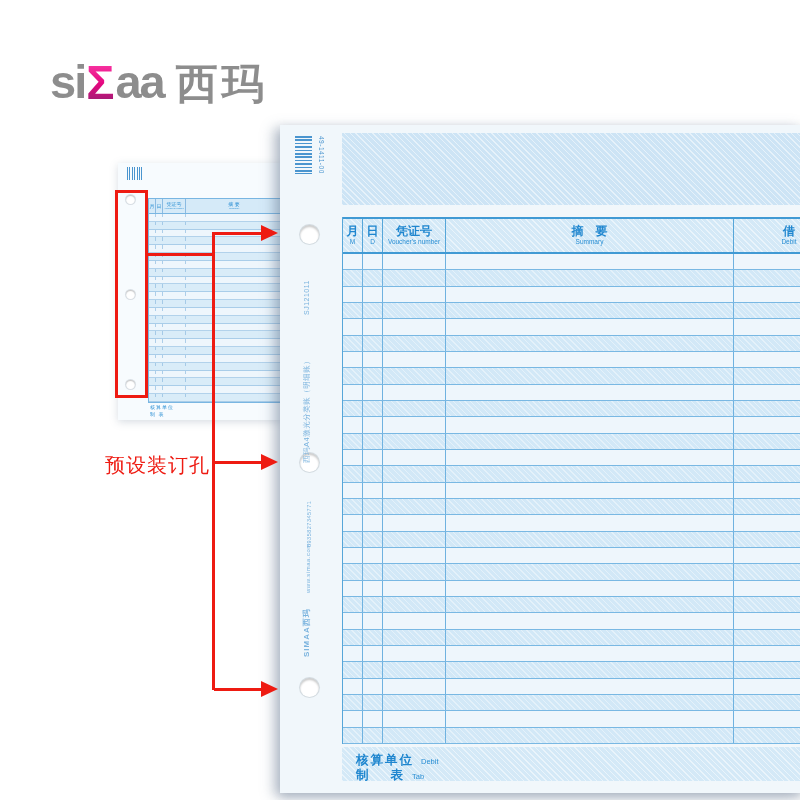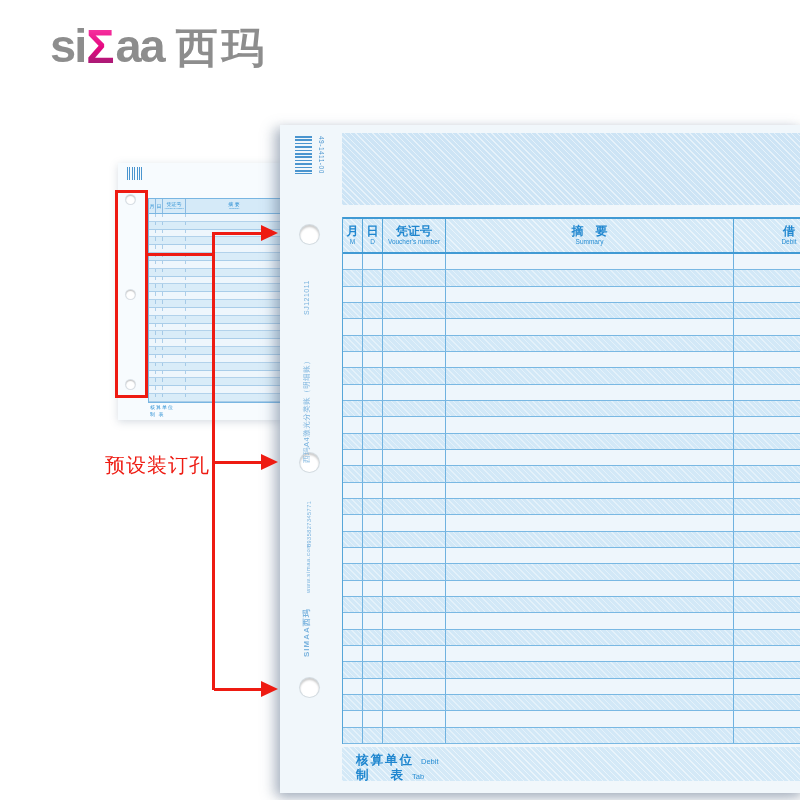--- a/index.html
+++ b/index.html
@@ -1,21 +1,21 @@
 <!DOCTYPE html>
 <html><head>
 <meta charset="utf-8">
 <style>
   html,body{margin:0;padding:0;background:#ffffff;}
   .stage{position:relative;width:800px;height:800px;overflow:hidden;background:#ffffff;
          font-family:"Liberation Sans", sans-serif;}
 
   
   .logo{position:absolute;left:50px;top:22px;display:flex;align-items:baseline;}
-  .logo .lg{font-size:47px;font-weight:bold;color:#8d8d8d;letter-spacing:-2px;line-height:1;}
+  .logo .lg{font-size:47px;font-weight:bold;color:#8d8d8d;letter-spacing:-2px;line-height:1;margin-top:36px;}
   .logo .lsig{font-size:47px;font-weight:bold;line-height:1;margin:0 1px;
       background:linear-gradient(180deg,#ff44ae 0%,#e4077f 55%,#8e2472 100%);
       -webkit-background-clip:text;background-clip:text;color:transparent;transform:scaleY(1.04);}
   .logo .lcn{font-size:42px;font-weight:bold;color:#8d8d8d;margin-left:12px;letter-spacing:4px;line-height:1;}
 
   
   .small-form{position:absolute;left:118px;top:163px;width:164px;height:257px;background:#f7fbfe;
       box-shadow:0 2px 8px rgba(110,130,150,.28);z-index:5;}
   .sf-barcode{position:absolute;left:9px;top:4px;width:15px;height:13px;
       background:repeating-linear-gradient(90deg,#4a95cf 0 1px,rgba(0,0,0,0) 1px 2.4px);}

